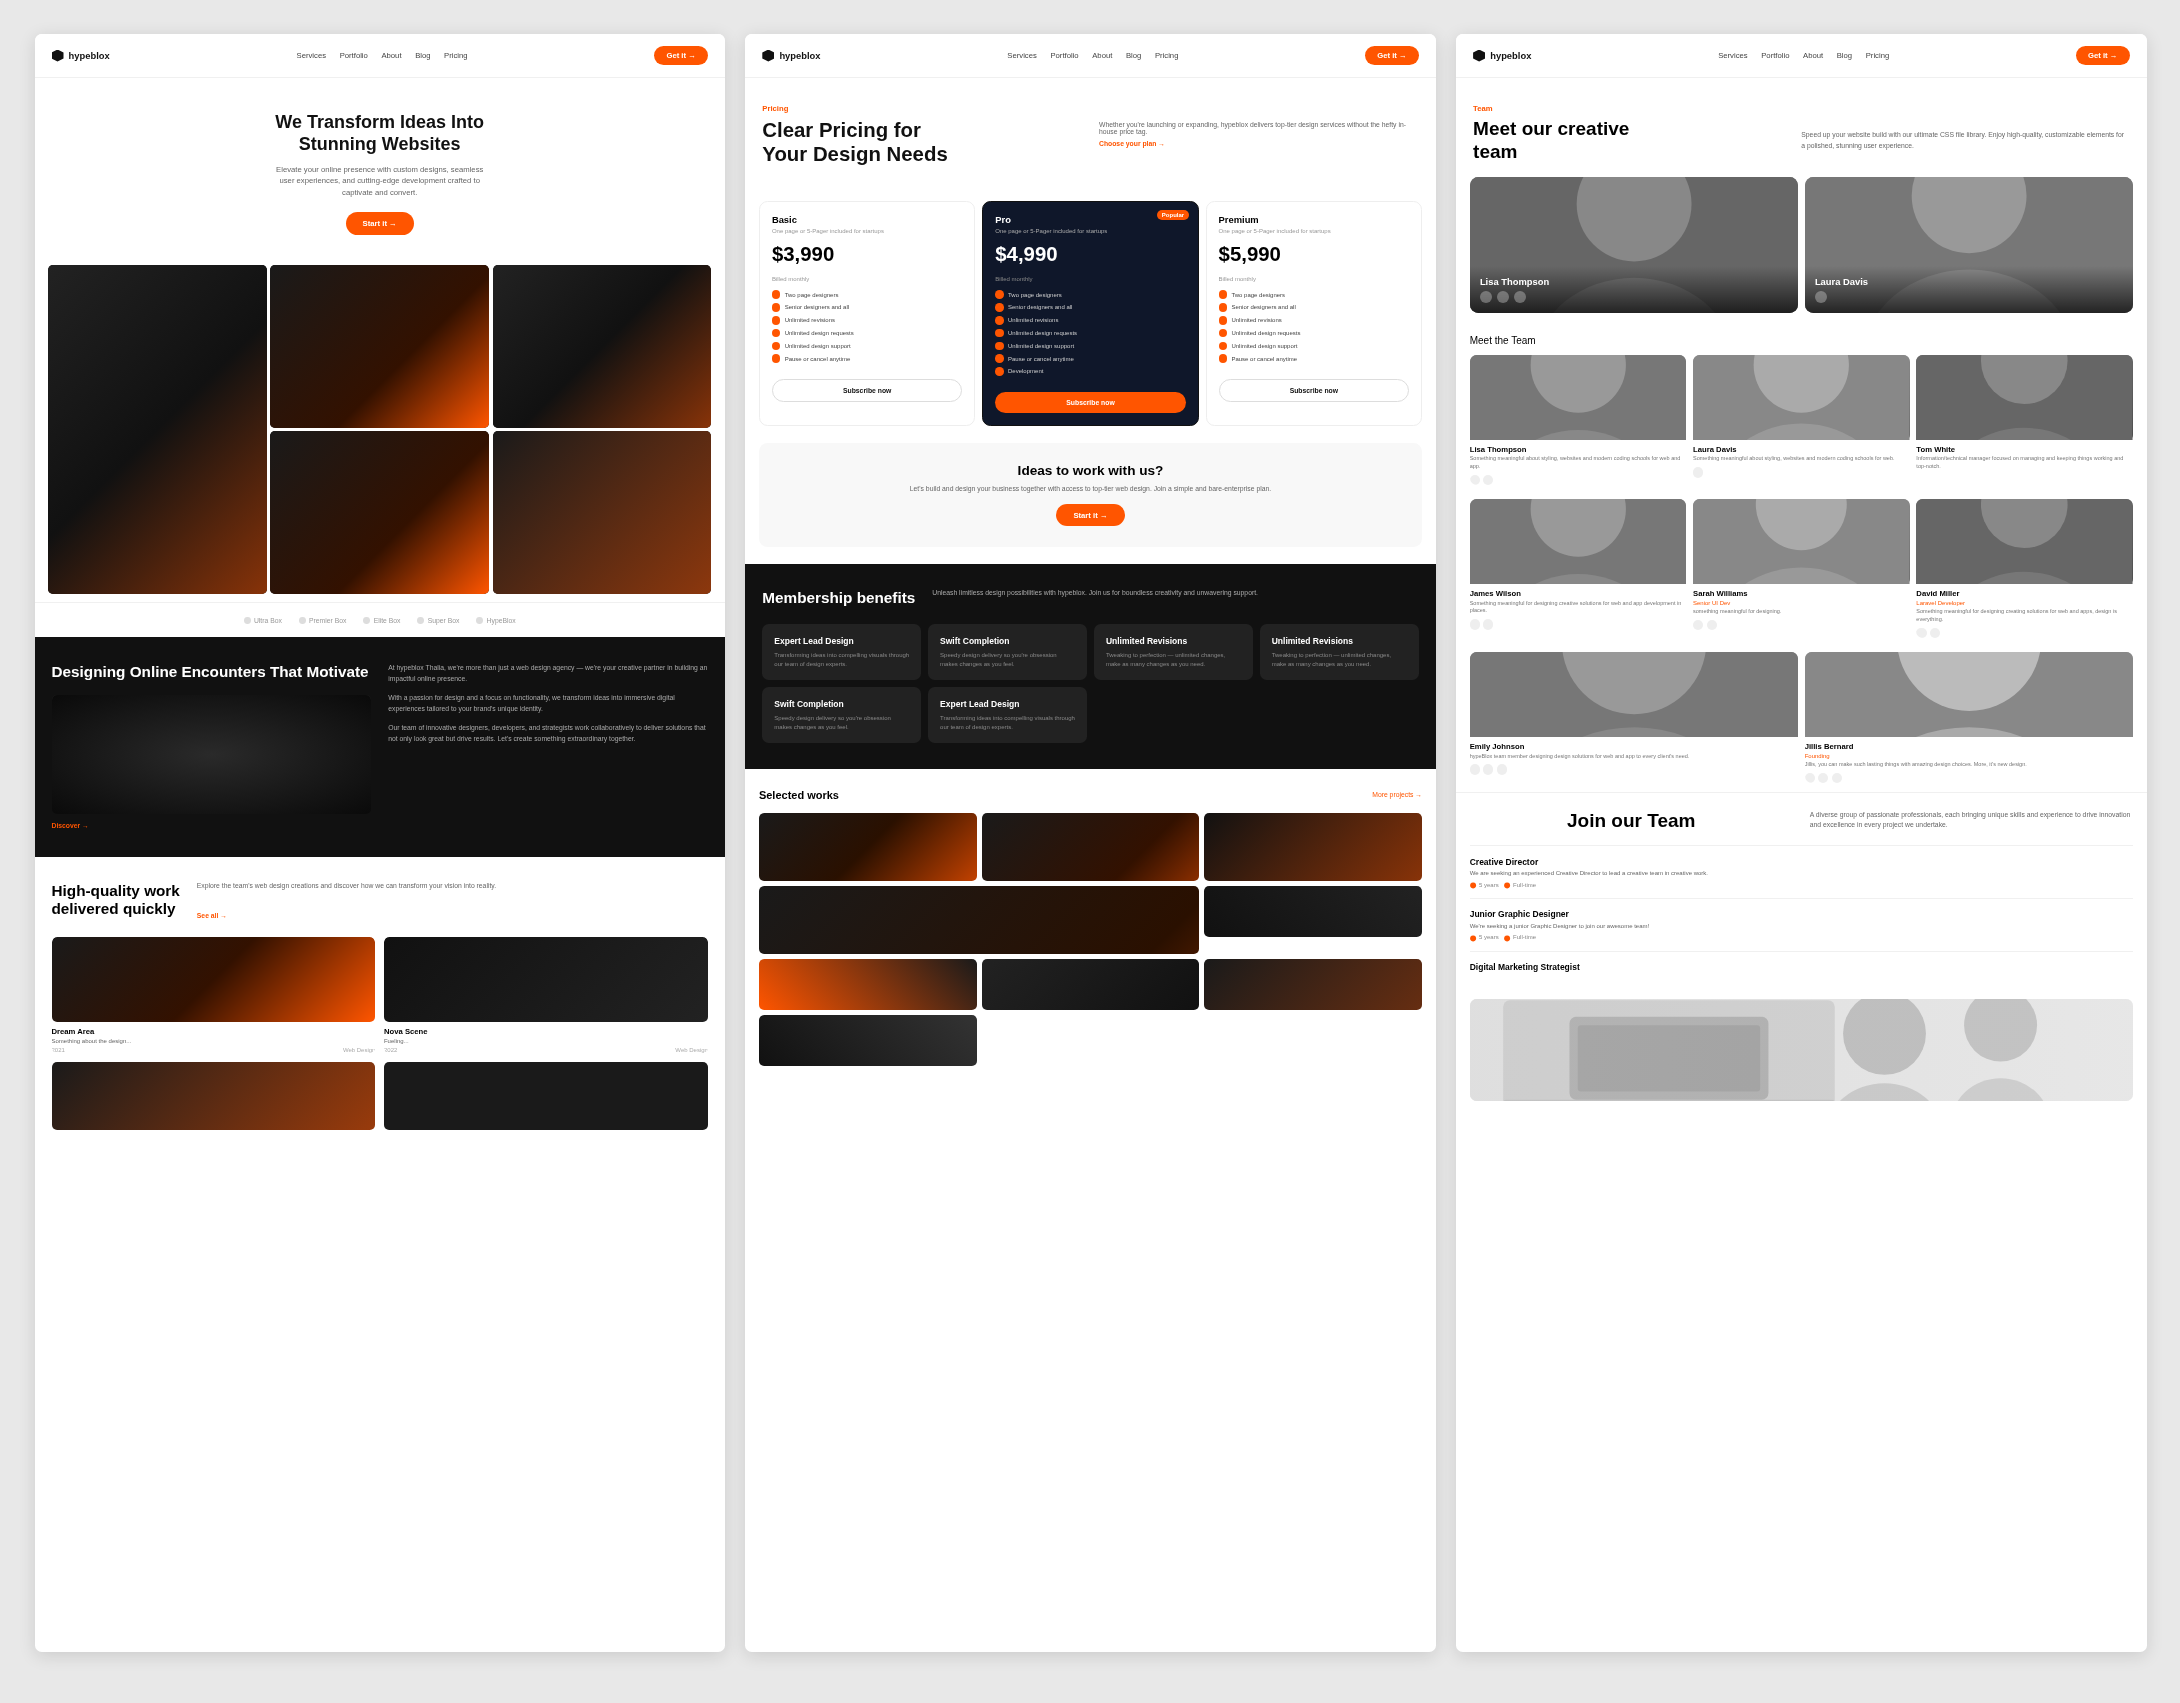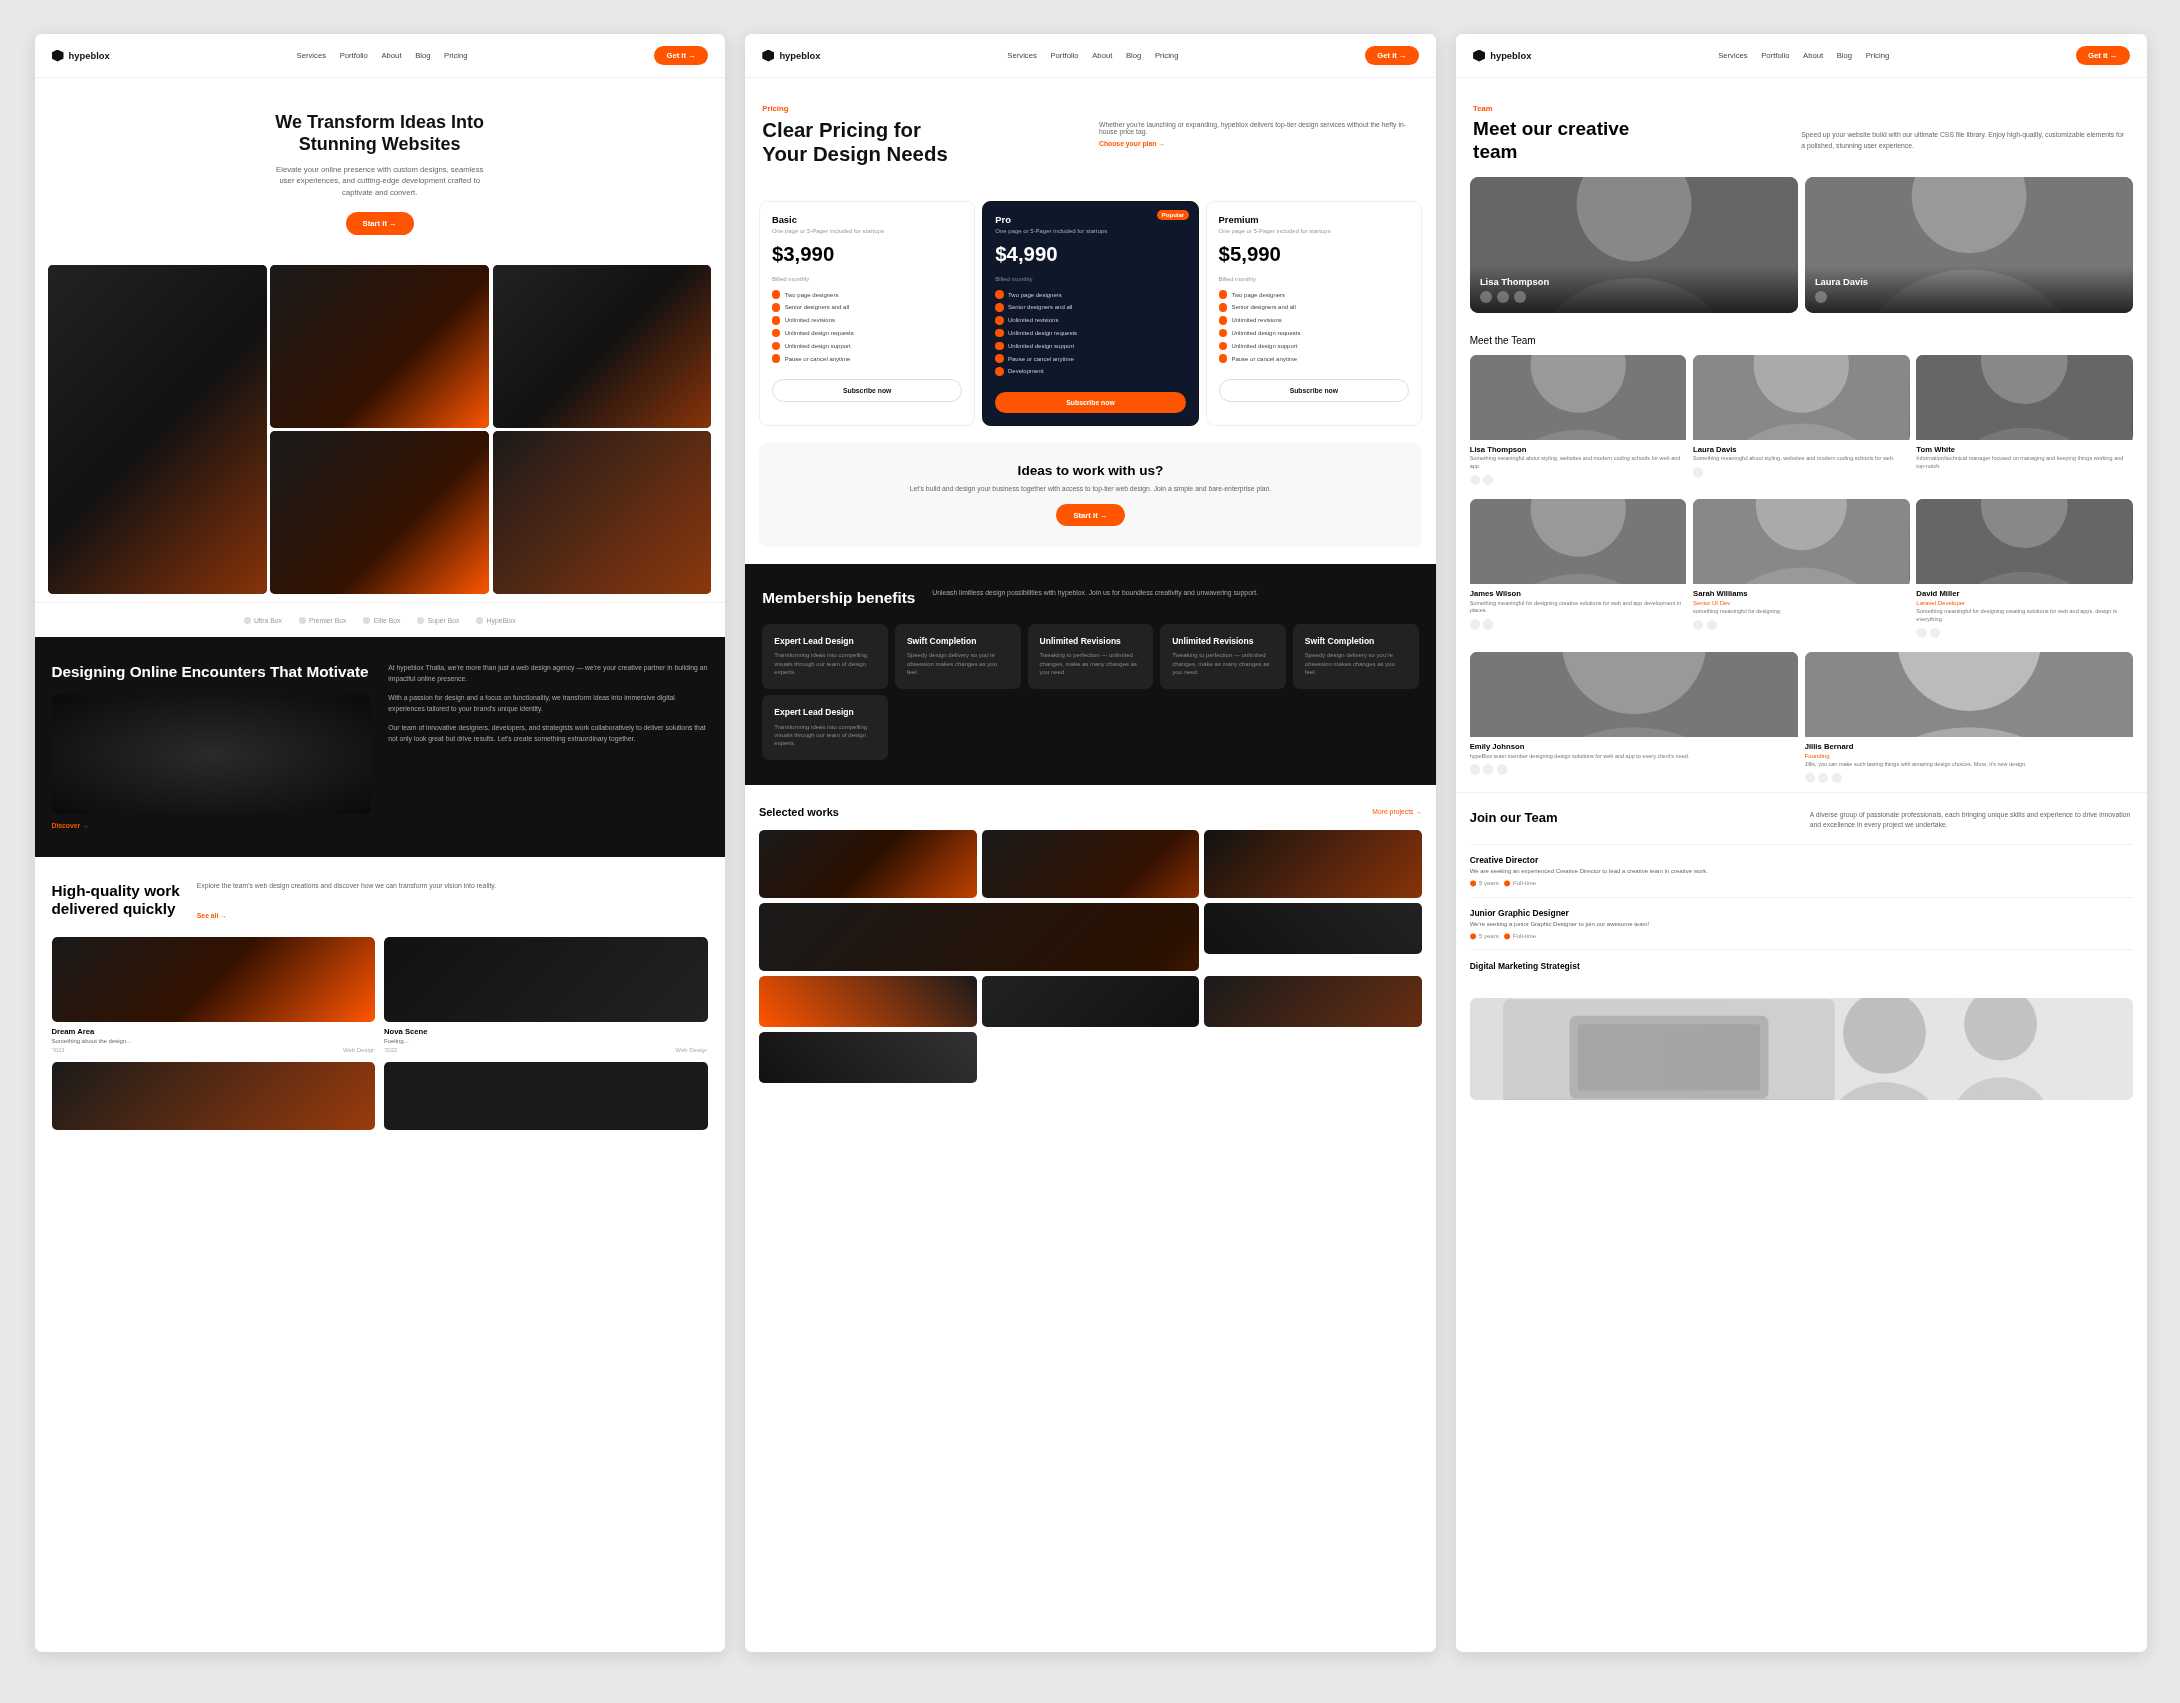--- a/index.html
+++ b/index.html
@@ -377,21 +377,21 @@
       font-weight: 700;
     }
     .benefits-header p {
       font-size: 6.8px;
       color: #aaa;
       flex: 1;
       margin-left: 17px;
     }
     .benefits-grid {
       display: grid;
-      grid-template-columns: 1fr 1fr 1fr 1fr 1fr;
+      grid-template-columns: 1fr 1fr 1fr 1fr;
       gap: 6.8px;
     }
     .benefit-card {
       background: #222;
       border-radius: 6.8px;
       padding: 12px;
     }
     .benefit-title {
       font-size: 8.5px;
       font-weight: 700;
@@ -565,22 +565,23 @@
       padding: 17px 13.6px;
       border-top: 0.9px solid #f0f0f0;
     }
     .join-header {
       display: flex;
       gap: 17px;
       margin-bottom: 13.6px;
     }
     .join-header-left { flex: 1; }
     .join-header-left h2 {
-      font-size: 13px;
+      font-size: 19px;
       font-weight: 800;
+      text-align: center;
     }
     .join-header-right {
       flex: 1;
       font-size: 6.8px;
       color: #666;
       line-height: 1.5;
     }
     .job-listing {
       padding: 10.2px 0;
       border-top: 0.9px solid #f0f0f0;

